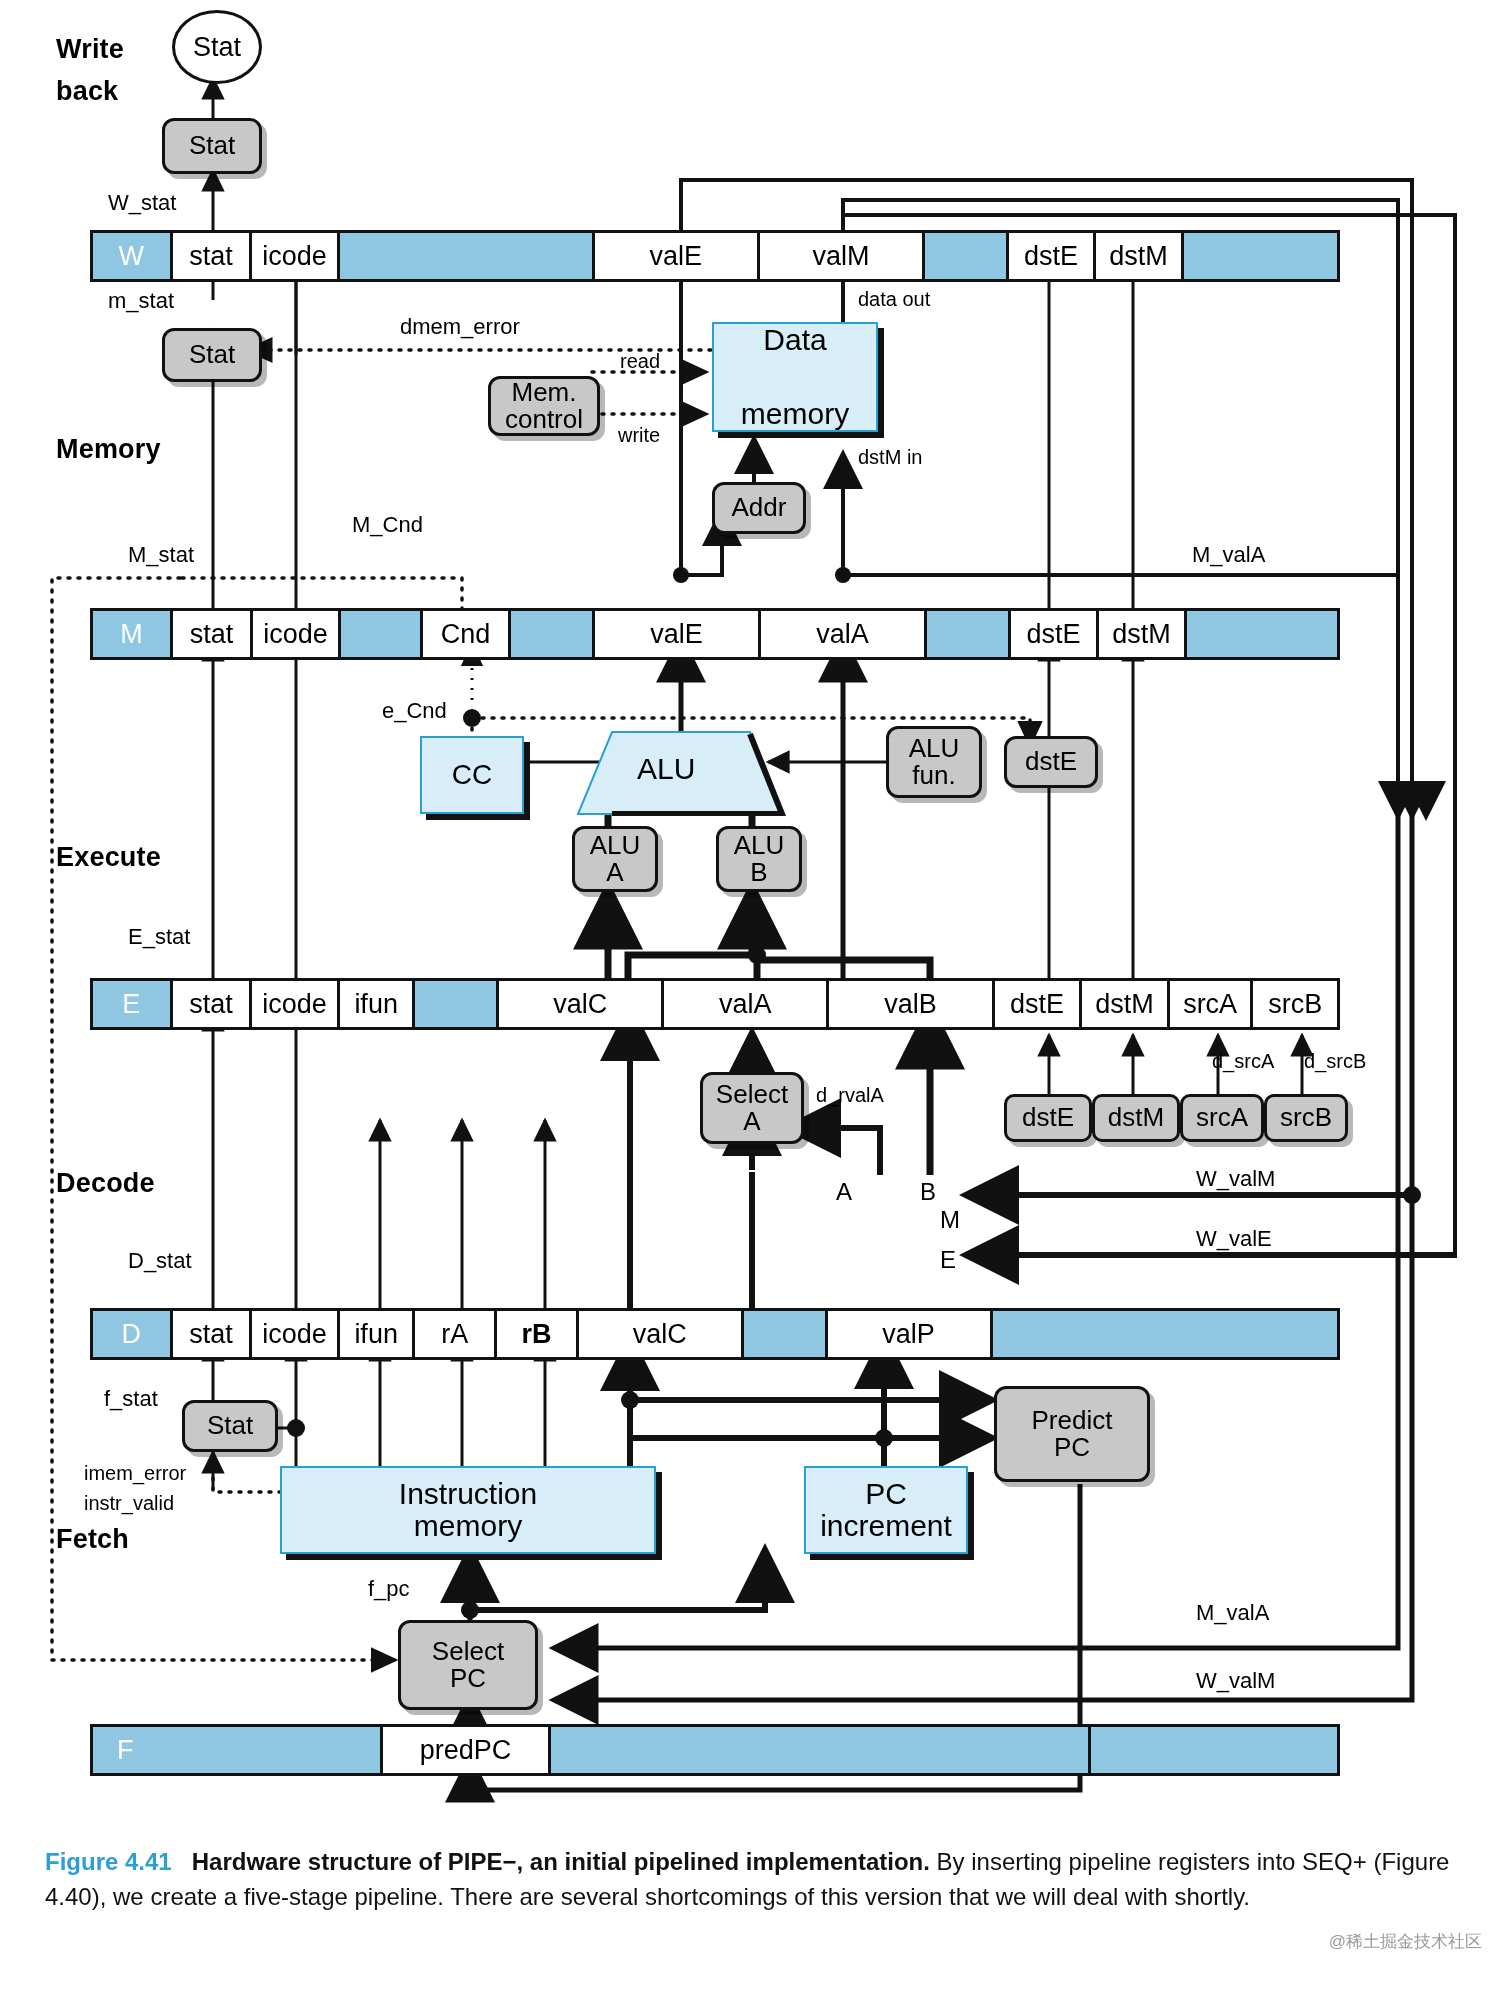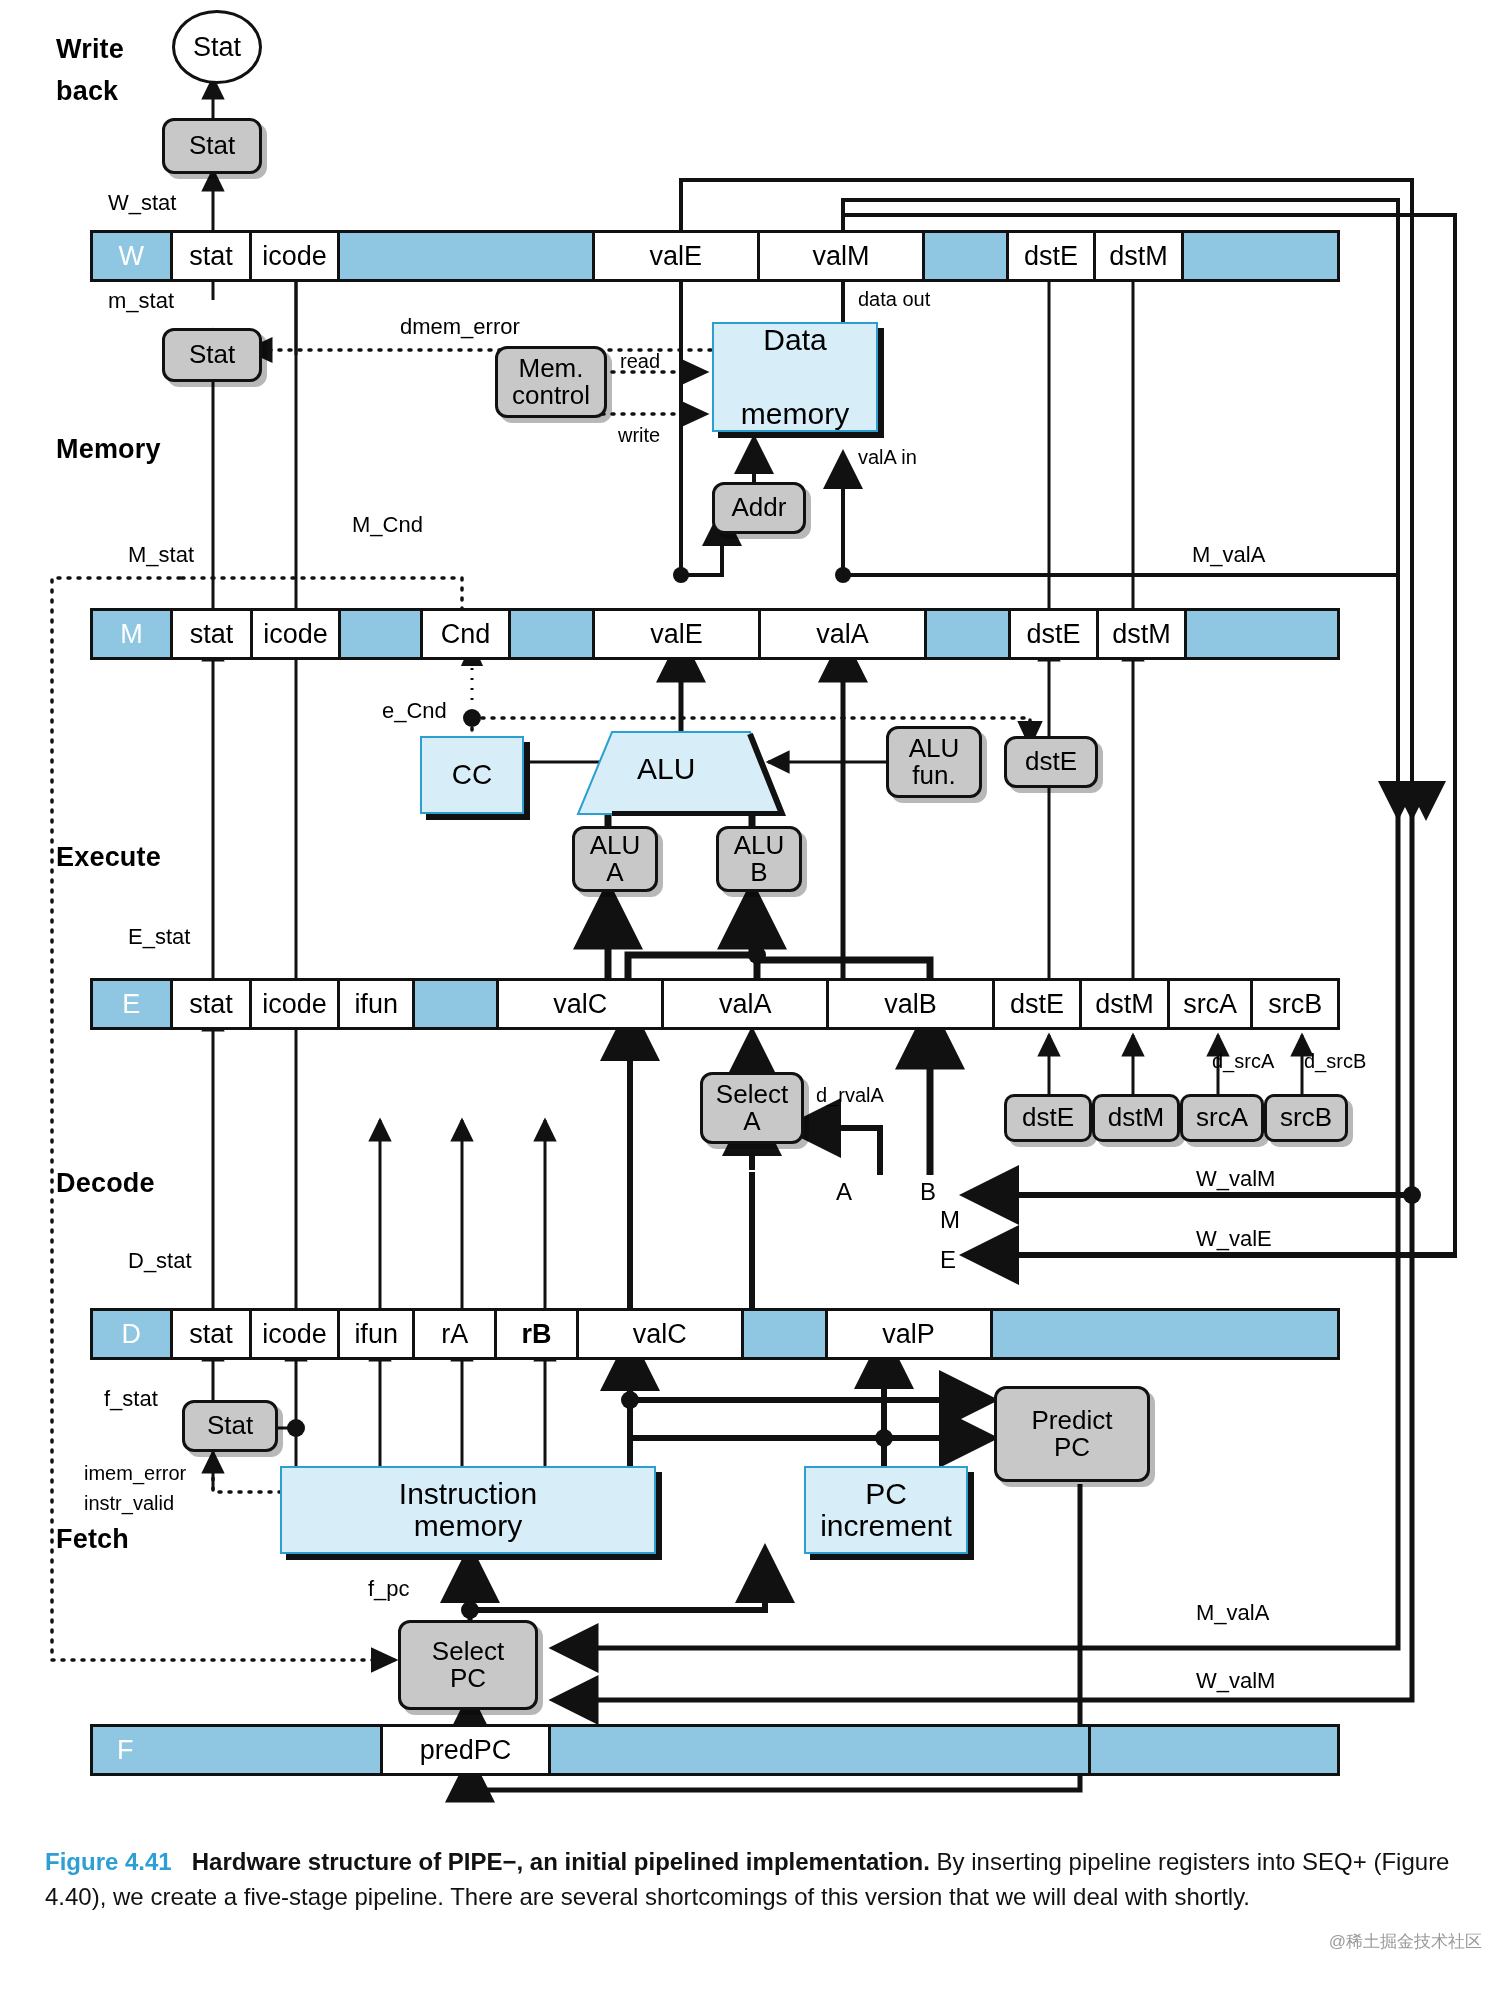--- a/index.html
+++ b/index.html
@@ -215,33 +215,33 @@
     <div class="cell blue" style="width:84px;"></div>
     <div class="cell" style="width:88px;">dstE</div>
     <div class="cell" style="width:88px;">dstM</div>
     <div class="cell blue" style="width:154px;"></div>
   </div>
 
   <div class="lbl sig" style="left:108px;top:288px;">m_stat</div>
   <div class="unit" style="left:162px;top:328px;width:100px;height:54px;">Stat</div>
   <div class="lbl sig" style="left:400px;top:314px;">dmem_error</div>
 
-  <div class="unit" style="left:488px;top:346px;width:112px;height:72px;flex-direction:column;margin-left:7px;">
+  <div class="unit" style="left:488px;top:376px;width:112px;height:60px;flex-direction:column;">
     <span>Mem.</span>
     <span>control</span>
   </div>
   <div class="lbl sigsm" style="left:620px;top:350px;">read</div>
   <div class="lbl sigsm" style="left:618px;top:424px;">write</div>
 
   <div class="hw" style="left:712px;top:322px;width:166px;height:110px;flex-direction:column;justify-content:space-between;">
     <span>Data</span>
     <span>memory</span>
   </div>
   <div class="lbl sigsm" style="left:858px;top:288px;">data out</div>
-  <div class="lbl sigsm" style="left:858px;top:446px;">valA in</div>
+  <div class="lbl sigsm" style="left:858px;top:446px;">dstM in</div>
 
   <div class="unit" style="left:712px;top:482px;width:94px;height:52px;">Addr</div>
 
   <div class="lbl sig" style="left:128px;top:542px;">M_stat</div>
   <div class="lbl sig" style="left:352px;top:512px;">M_Cnd</div>
   <div class="lbl sig" style="left:1192px;top:542px;">M_valA</div>
 
   <div class="preg" style="left:90px;top:608px;width:1250px;height:52px;">
     <div class="cell name" style="width: 80px; color: rgb(255, 255, 255);">M</div>
     <div class="cell" style="width:80px;">stat</div>

